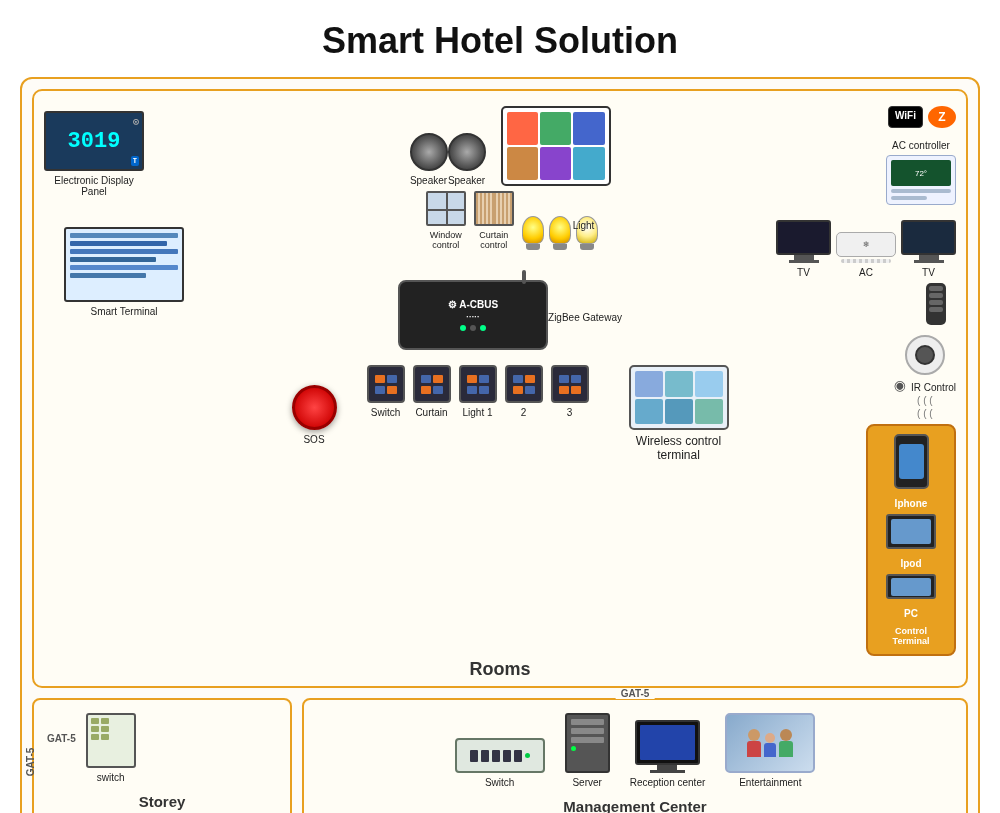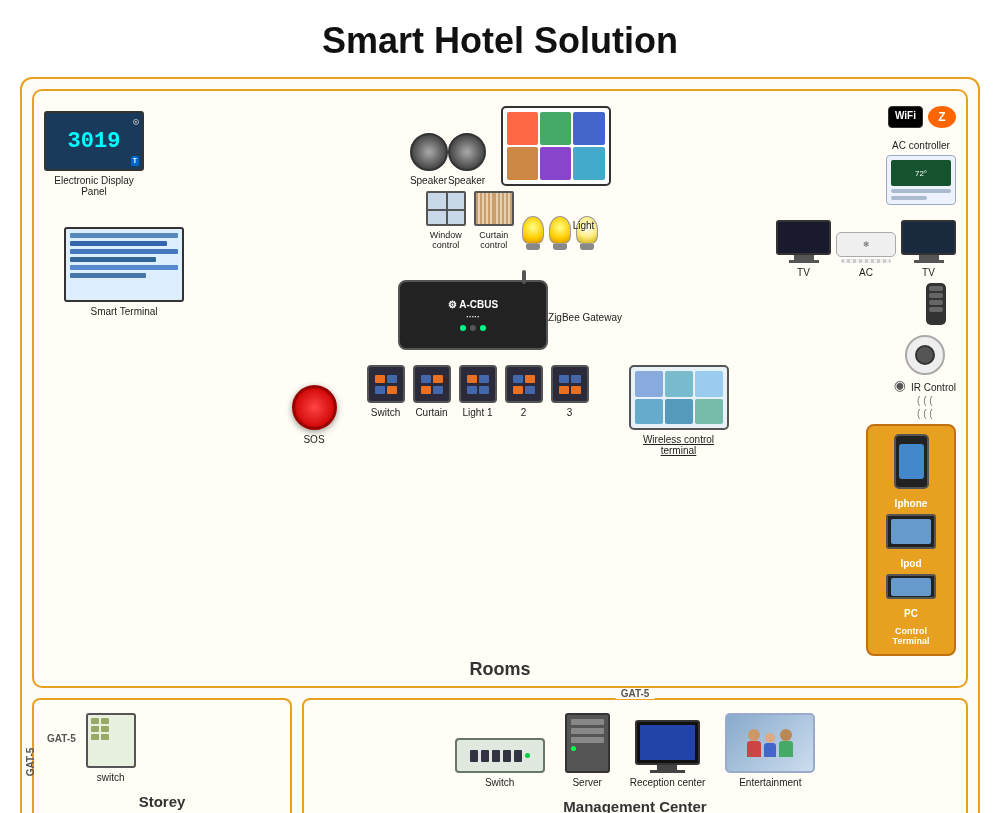--- a/index.html
+++ b/index.html
@@ -1108,21 +1108,21 @@
 
           <div class="wireless-terminal flex-col" style="margin-left:20px;">
             <div class="wt-screen">
               <div class="wt-cell"></div>
               <div class="wt-cell"></div>
               <div class="wt-cell"></div>
               <div class="wt-cell"></div>
               <div class="wt-cell"></div>
               <div class="wt-cell"></div>
             </div>
-            <div class="device-label" style="max-width:100px; text-align:center; font-size:10px;text-decoration:underline;">Wireless control terminal</div>
+            <div class="device-label" style="max-width:100px; text-align:center; font-size:12px;">Wireless control terminal</div>
           </div>
         </div>
       </div>
 
       <div class="right-panel">
 
         <div class="badges-row">
           <div class="wifi-badge">
             <span>WiFi</span>
           </div>

